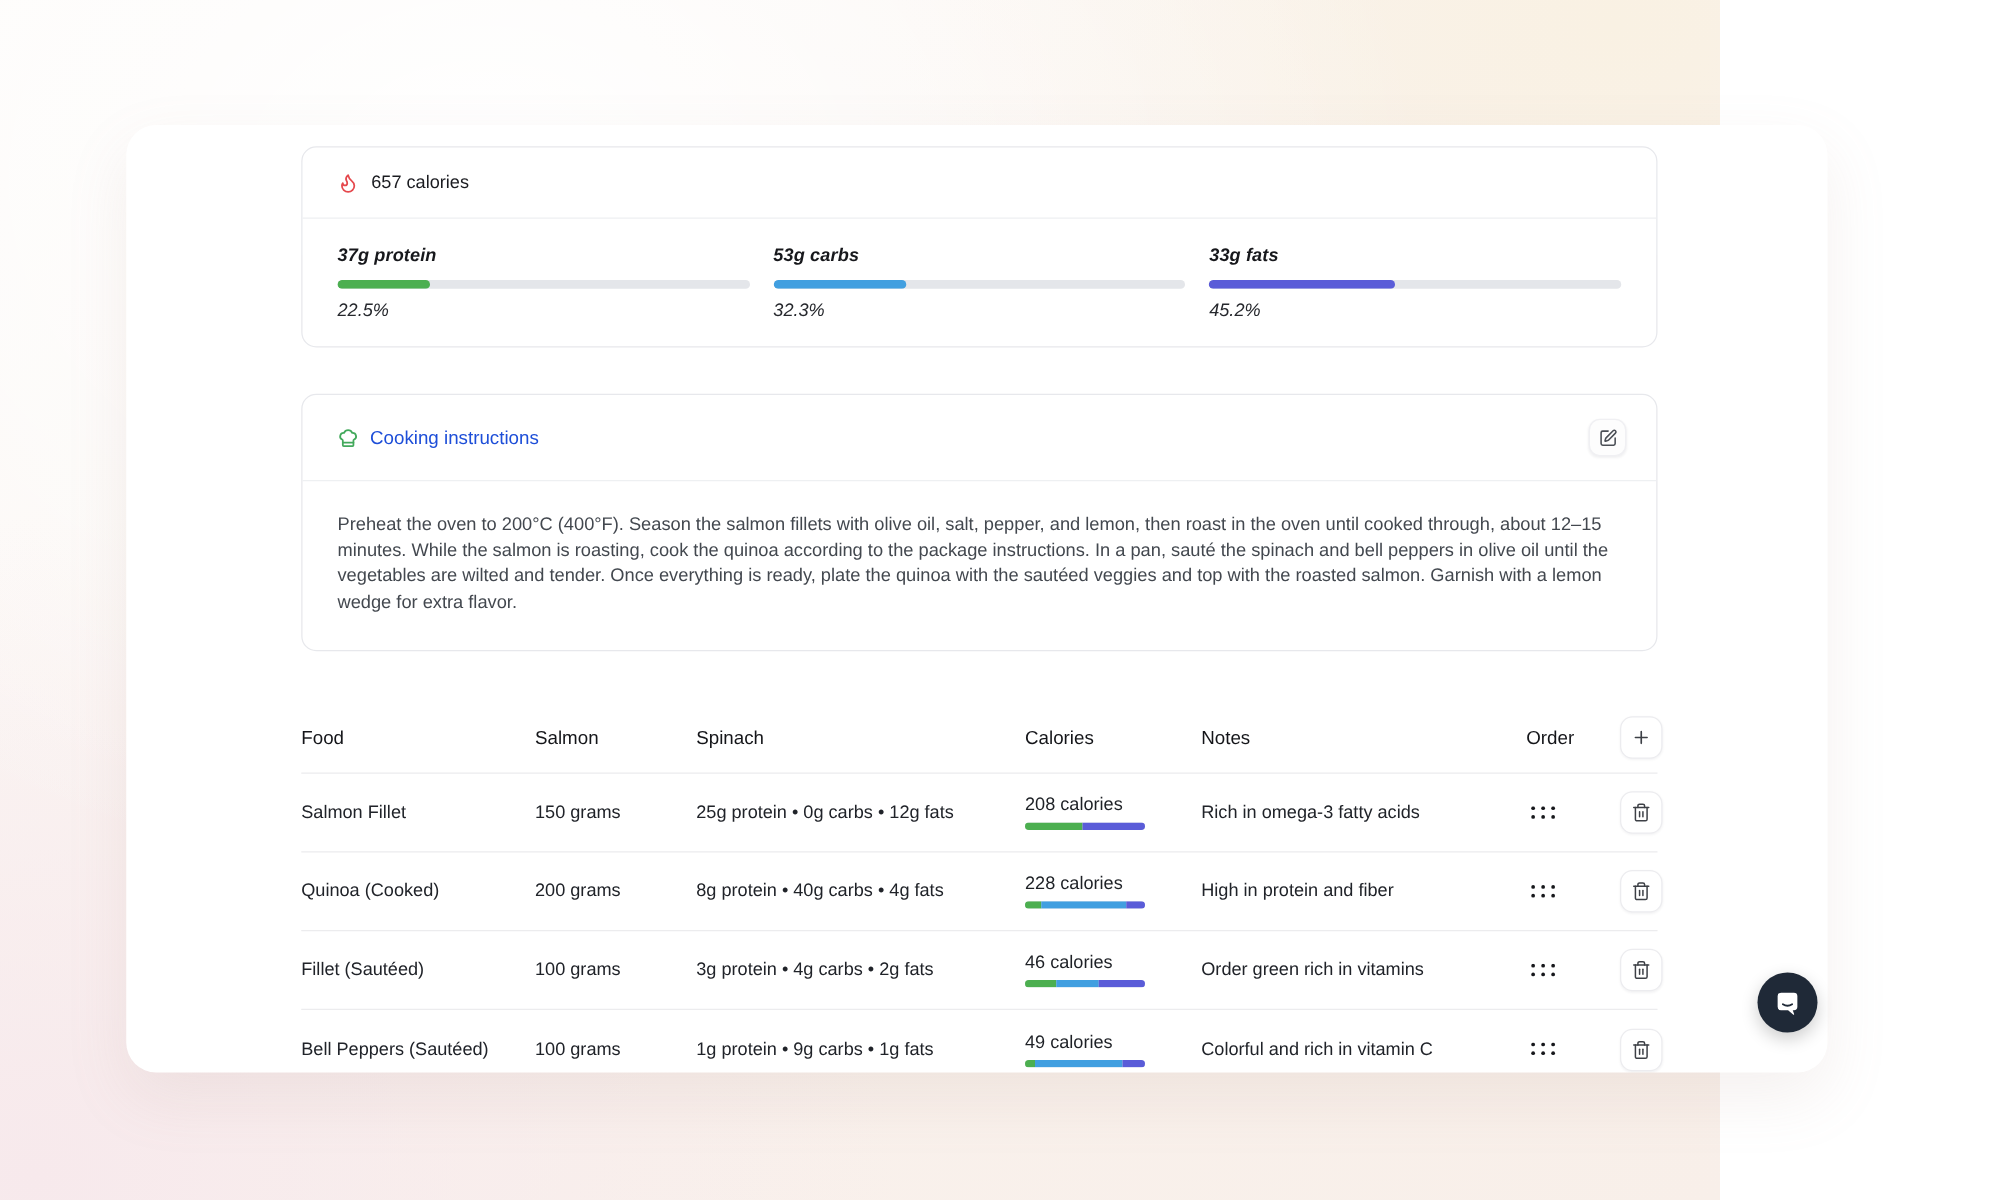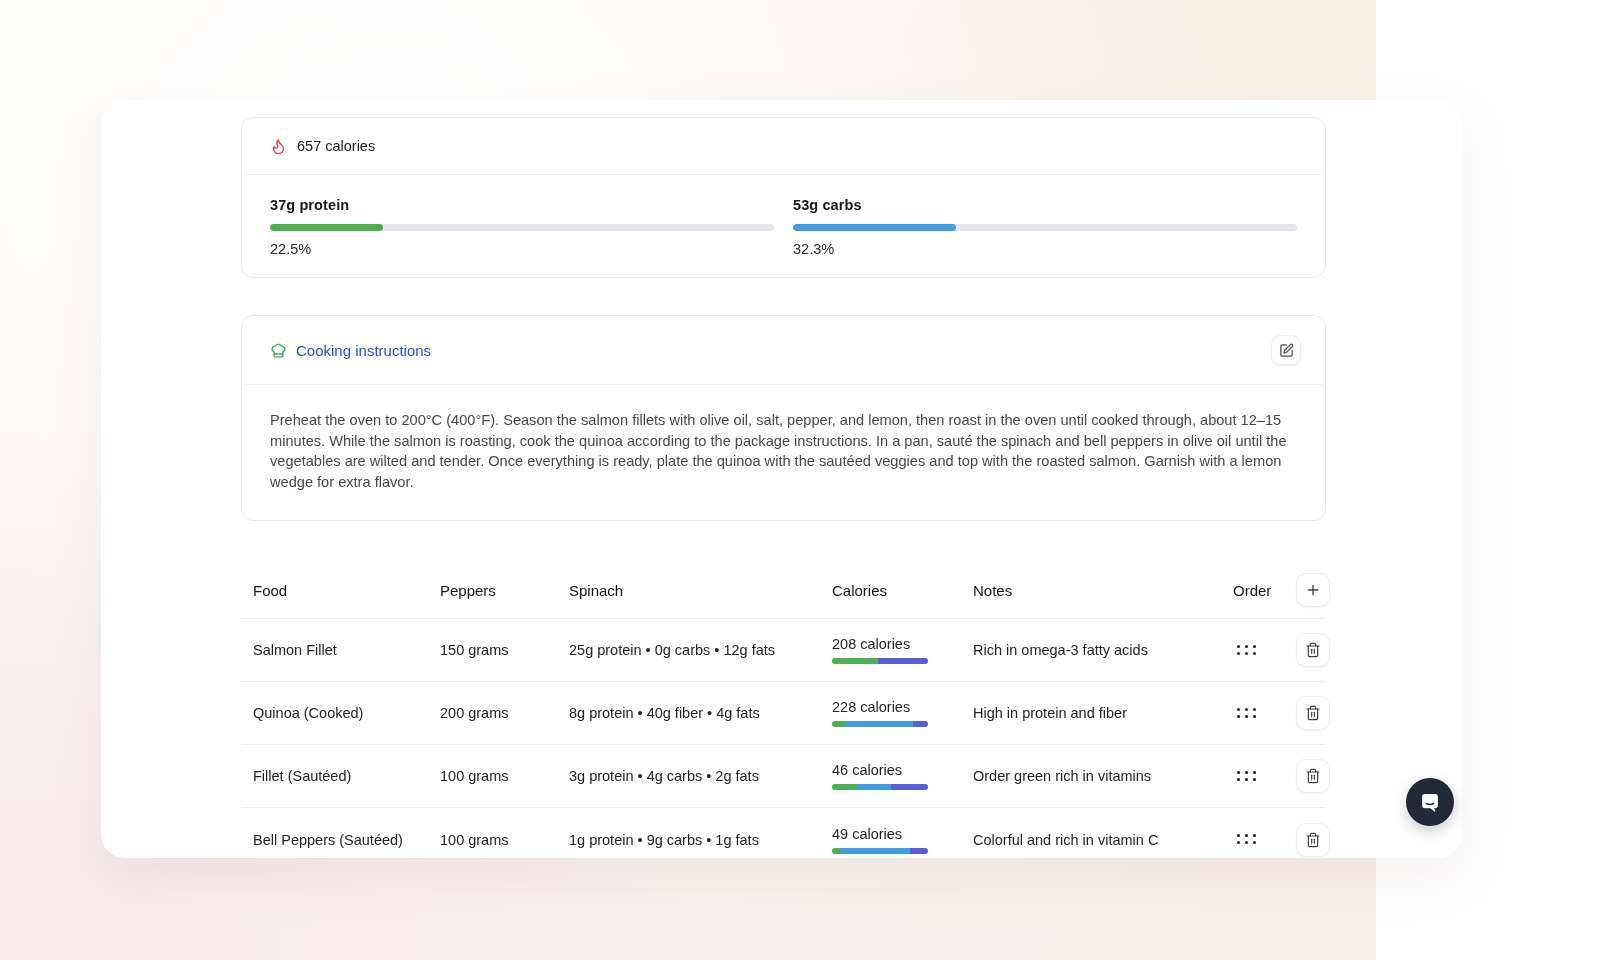--- a/index.html
+++ b/index.html
@@ -28,21 +28,21 @@
 
   
   .summary-card { margin-top:17px; }
   .summary-header {
     display:flex; align-items:center; gap:10px; height:57px; padding:0 28px;
     border-bottom:1px solid #eef0f2; font-size:14.5px; font-weight:500; color:#1a1b20;
   }
   .icon-16 { width:17px; height:17px; display:inline-flex; }
   .icon-16 svg { width:100%; height:100%; }
   .macro-row { display:flex; gap:19px; padding:22px 28px 20px; }
-  .macro-col { flex:1; min-width:0; }
+  .macro-col { flex:1; min-width:0;font-style:italic; }
   .macro-label { font-size:14.5px; font-weight:700; color:#17181c; letter-spacing:.1px; }
   .macro-track { height:7px; background:#e4e6ea; border-radius:4px; margin:11px 0 10px; overflow:hidden; }
   .macro-fill { height:100%; border-radius:4px; }
   .macro-pct { font-size:14.5px; color:#26282d; }
 
   
   .instr-card { margin-top:37px; }
   .instr-header {
     display:flex; align-items:center; gap:9px; height:69px;
     padding:0 24px 0 28px; border-bottom:1px solid #eef0f2;
@@ -60,21 +60,21 @@
   
   .food-table { margin-top:41px; }
   .t-grid {
     display:grid; grid-template-columns:187px 129px 263px 141px 260px 75px 1fr;
     align-items:center;
   }
   .t-head { height:57px; border-bottom:1px solid #ececee; }
   .t-head .hcell { font-size:15px; font-weight:500; color:#141519; }
   .t-row { height:63px; border-bottom:1px solid #ececee; font-size:14.5px; color:#202329; }
   .t-row:last-child { border-bottom:none; }
-  .cell { padding-right:12px; overflow:hidden; white-space:nowrap;margin-left:12px; }
+  .cell { padding-right:12px; overflow:hidden; white-space:nowrap; }
   .cal-cell { display:flex; flex-direction:column; gap:6px; }
   .cal-text { font-size:14.5px; color:#1e2126; }
   .mini-bar { width:96px; height:6px; border-radius:3px; overflow:hidden; display:flex; background:#e8e9ed; }
   .mini-seg { height:100%; }
   .drag {
     display:grid; grid-template-columns:repeat(3,4px); grid-auto-rows:4px;
     gap:3px 4px; margin-left:4px; cursor:grab; width:max-content;
   }
   .drag i { width:3px; height:3px; border-radius:50%; background:#17181c; }
   .sq-btn {
@@ -115,20 +115,27 @@
               <div class="macro-fill" style="width: 22.5%; background: rgb(76, 175, 80);"></div>
             </div>
             <div class="macro-pct">22.5%</div>
           </div>
           <div class="macro-col">
             <div class="macro-label">53g carbs</div>
             <div class="macro-track">
               <div class="macro-fill" style="width: 32.3%; background: rgb(65, 159, 224);"></div>
             </div>
             <div class="macro-pct">32.3%</div>
+          </div>
+          <div class="macro-col">
+            <div class="macro-label">33g fats</div>
+            <div class="macro-track">
+              <div class="macro-fill" style="width: 45.2%; background: rgb(90, 92, 216);"></div>
+            </div>
+            <div class="macro-pct">45.2%</div>
           </div>
         </div>
       </div>
 
       <div class="card instr-card">
         <div class="instr-header">
           <span class="icon-16" style="color: rgb(67, 169, 92);">
             <svg viewBox="0 0 24 24" fill="none" stroke="currentColor" stroke-width="2" stroke-linecap="round" stroke-linejoin="round">
               <path d="M17 21a1 1 0 0 0 1-1v-5.35c0-.457.316-.844.727-1.041a4 4 0 0 0-2.134-7.589 5 5 0 0 0-9.186 0 4 4 0 0 0-2.134 7.588c.411.198.727.585.727 1.041V20a1 1 0 0 0 1 1Z"></path>
               <path d="M6 17h12"></path>
@@ -143,21 +150,21 @@
               </svg>
             </span>
           </button>
         </div>
         <div class="instr-body">Preheat the oven to 200°C (400°F). Season the salmon fillets with olive oil, salt, pepper, and lemon, then roast in the oven until cooked through, about 12–15 minutes. While the salmon is roasting, cook the quinoa according to the package instructions. In a pan, sauté the spinach and bell peppers in olive oil until the vegetables are wilted and tender. Once everything is ready, plate the quinoa with the sautéed veggies and top with the roasted salmon. Garnish with a lemon wedge for extra flavor.</div>
       </div>
 
       <div class="food-table">
         <div class="t-grid t-head">
           <div class="hcell cell">Food</div>
-          <div class="hcell cell">Peppers</div>
+          <div class="hcell cell">Salmon</div>
           <div class="hcell cell">Spinach</div>
           <div class="hcell cell">Calories</div>
           <div class="hcell cell">Notes</div>
           <div class="hcell cell">Order</div>
           <button class="sq-btn">
             <span style="display:flex;">
               <svg viewBox="0 0 24 24" fill="none" stroke="currentColor" stroke-width="2" stroke-linecap="round" width="16" height="16">
                 <path d="M12 5v14M5 12h14"></path>
               </svg>
             </span>
@@ -196,21 +203,21 @@
                   <path d="M10 11v6"></path>
                   <path d="M14 11v6"></path>
               </svg>
             </span>
           </button>
         </div>
 
         <div class="t-grid t-row">
           <div class="cell">Quinoa (Cooked)</div>
           <div class="cell">200 grams</div>
-          <div class="cell">8g protein • 40g fiber • 4g fats</div>
+          <div class="cell">8g protein • 40g carbs • 4g fats</div>
           <div class="cell cal-cell">
             <span class="cal-text">228 calories</span>
             <span class="mini-bar">
               <span class="mini-seg" style="width: 14%; background: rgb(76, 175, 80);"></span>
               <span class="mini-seg" style="width: 70%; background: rgb(65, 159, 224);"></span>
               <span class="mini-seg" style="width: 16%; background: rgb(90, 92, 216);"></span>
             </span>
           </div>
           <div class="cell">High in protein and fiber</div>
           <div class="cell">

